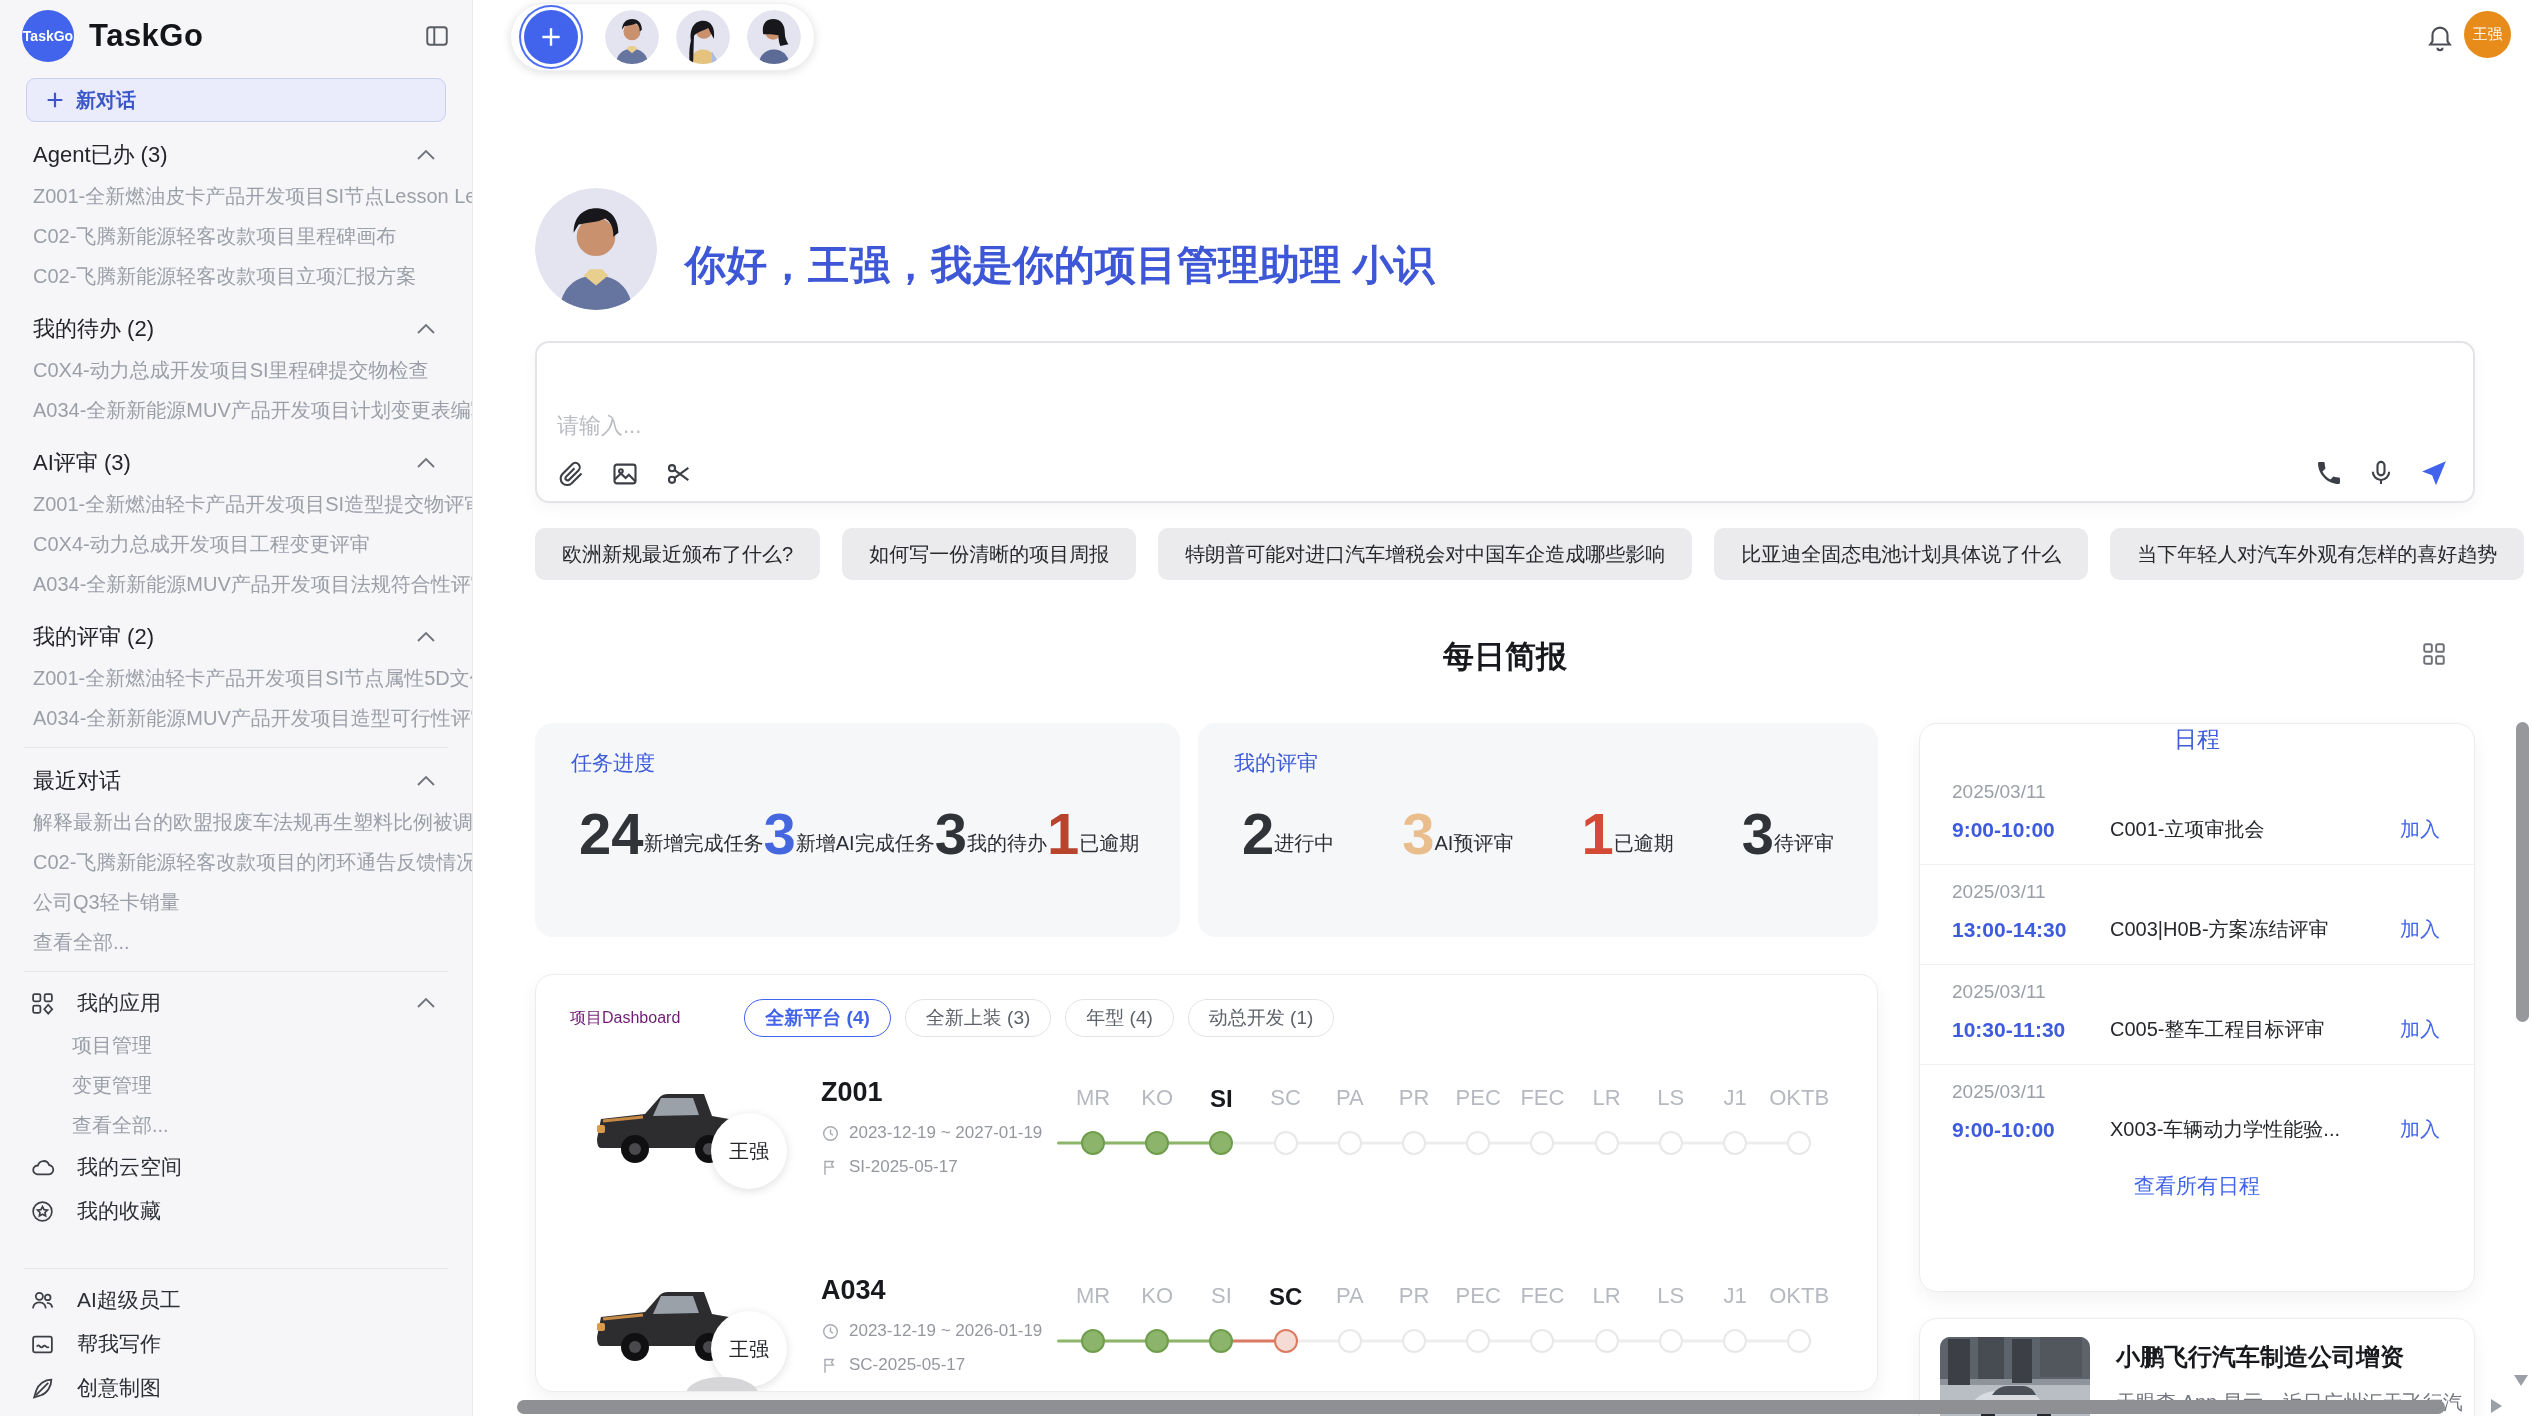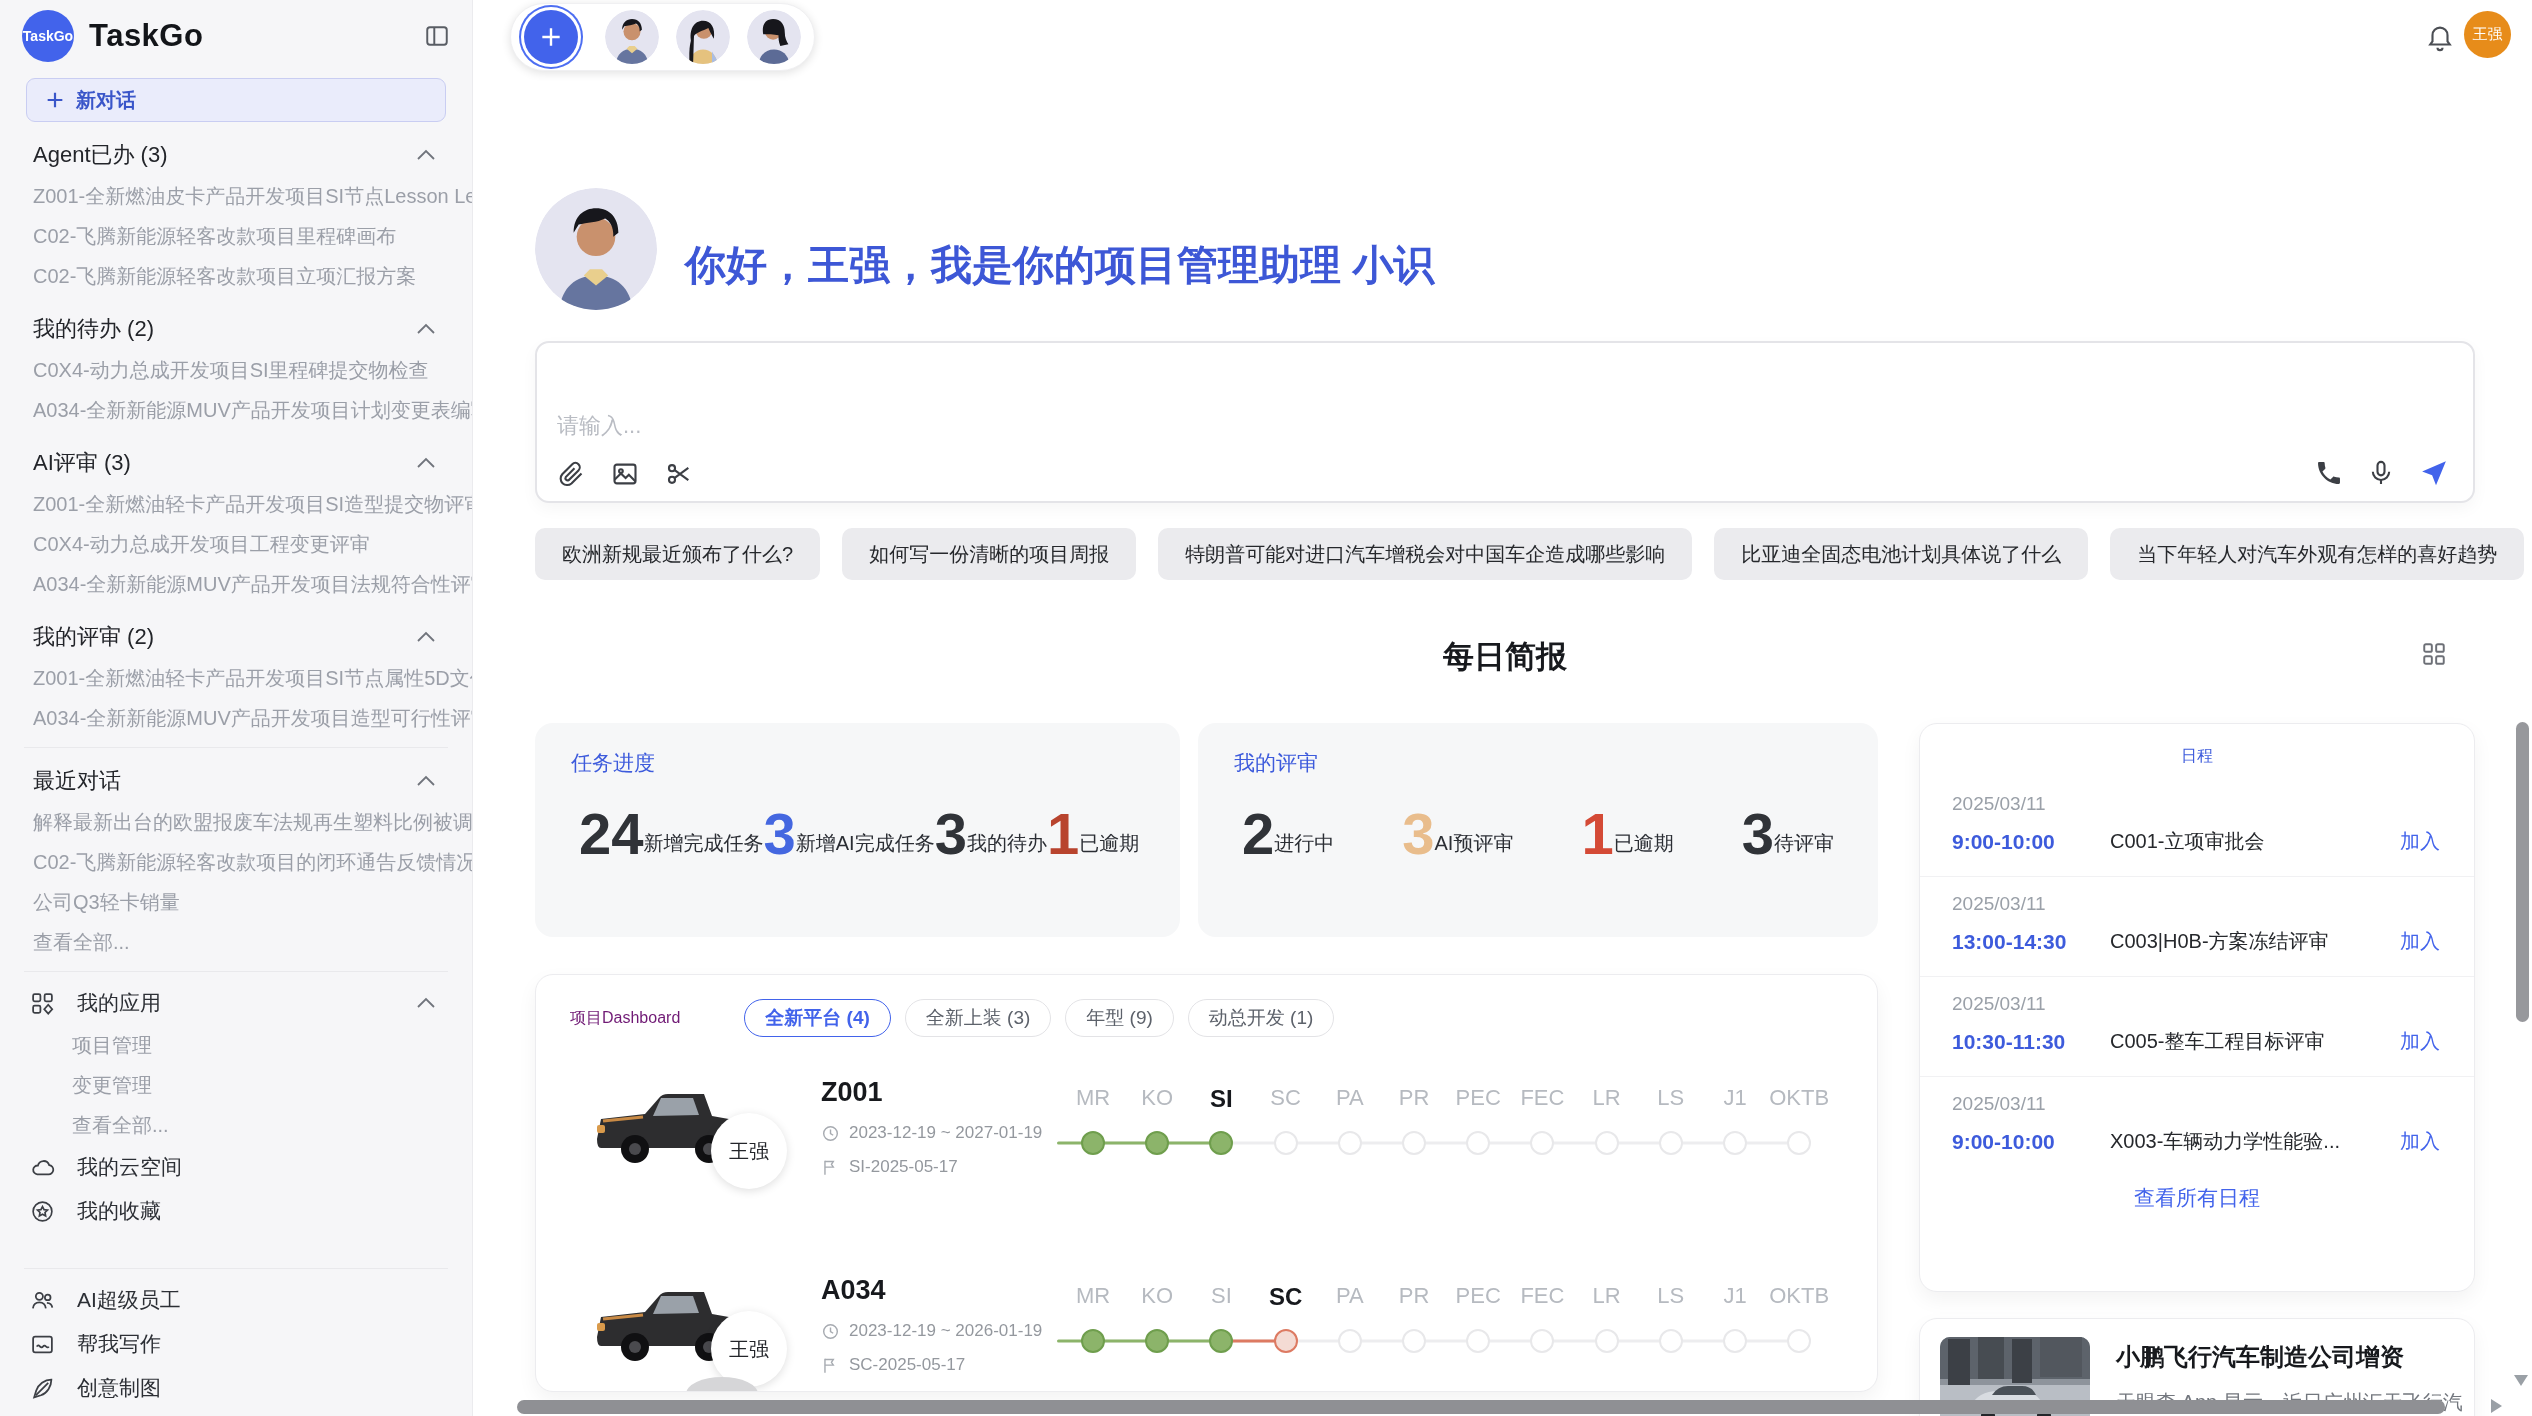--- a/index.html
+++ b/index.html
@@ -74,21 +74,21 @@
 
   .stat-card{position:absolute;top:723px;height:214px;background:#f6f7f8;border-radius:18px;padding:26px 36px}
   .stat-card .t{font-size:21px;color:#3d5bdc}
   .stat-row{display:flex;justify-content:space-between;margin-top:22px;padding:0 8px}
   .stat{display:flex;align-items:center}
   .stat .v{font-size:58px;font-weight:600;line-height:70px}
   .stat .l{font-size:20px;color:#2b2e34;margin-top:18px;white-space:nowrap}
 
   .schedule{position:absolute;left:1446px;top:723px;width:556px;height:569px;background:#fff;
             border:1px solid #ececef;border-radius:18px;box-shadow:0 8px 20px rgba(0,0,0,.05);overflow:hidden}
-  .schedule .t{text-align:center;font-size:16px;color:#3d5bdc;margin-top:22px}
+  .schedule .t{text-align:center;font-size:23px;color:#3d5bdc;}
   .events{margin-top:10px}
   .event{padding:16px 34px 21px 32px}
   .event + .event{border-top:1px solid #f1f1f3}
   .event .d{font-size:19px;color:#9aa0a8;margin-bottom:13px}
   .event .row{display:flex;align-items:center}
   .event .time{width:158px;font-size:21px;color:#3d5bdc;font-weight:bold;flex:none}
   .event .name{flex:1;font-size:20px;color:#26282c;white-space:nowrap;overflow:hidden}
   .event .join{font-size:20px;color:#4263eb;cursor:pointer;flex:none}
   .sched-all{text-align:center;font-size:21px;color:#4263eb;margin-top:8px;cursor:pointer}
 
@@ -489,21 +489,21 @@
       </div>
     <div class="sched-all">查看所有日程</div>
   </div>
 
   <div class="dashboard">
     <div class="dash-head">
       <div class="dash-title">项目Dashboard</div>
       <div class="dash-filters" id="filters">
           <div class="f-chip active">全新平台 (4)</div>
           <div class="f-chip">全新上装 (3)</div>
-          <div class="f-chip">年型 (9)</div>
+          <div class="f-chip">年型 (4)</div>
           <div class="f-chip">动总开发 (1)</div>
         </div>
     </div>
     <div id="projects">
         <div class="proj-row" style="top: 86px;">
           <div class="truck"><svg viewBox="0 0 160 100">
               <path d="M6 62l4-20 44-5 14-16q3-4 9-4h36l8 22 28 5q6 1 6 8v14q0 5-5 5H10q-4 0-4-9z" fill="#2d2d2f"></path>
               <path d="M70 21h32l6 17-46 1z" fill="#9aa1a9"></path>
               <path d="M12 44l40-4" stroke="#c98a45" stroke-width="3" fill="none"></path>
               <rect x="6" y="48" width="8" height="8" rx="2" fill="#d99a4b"></rect>

